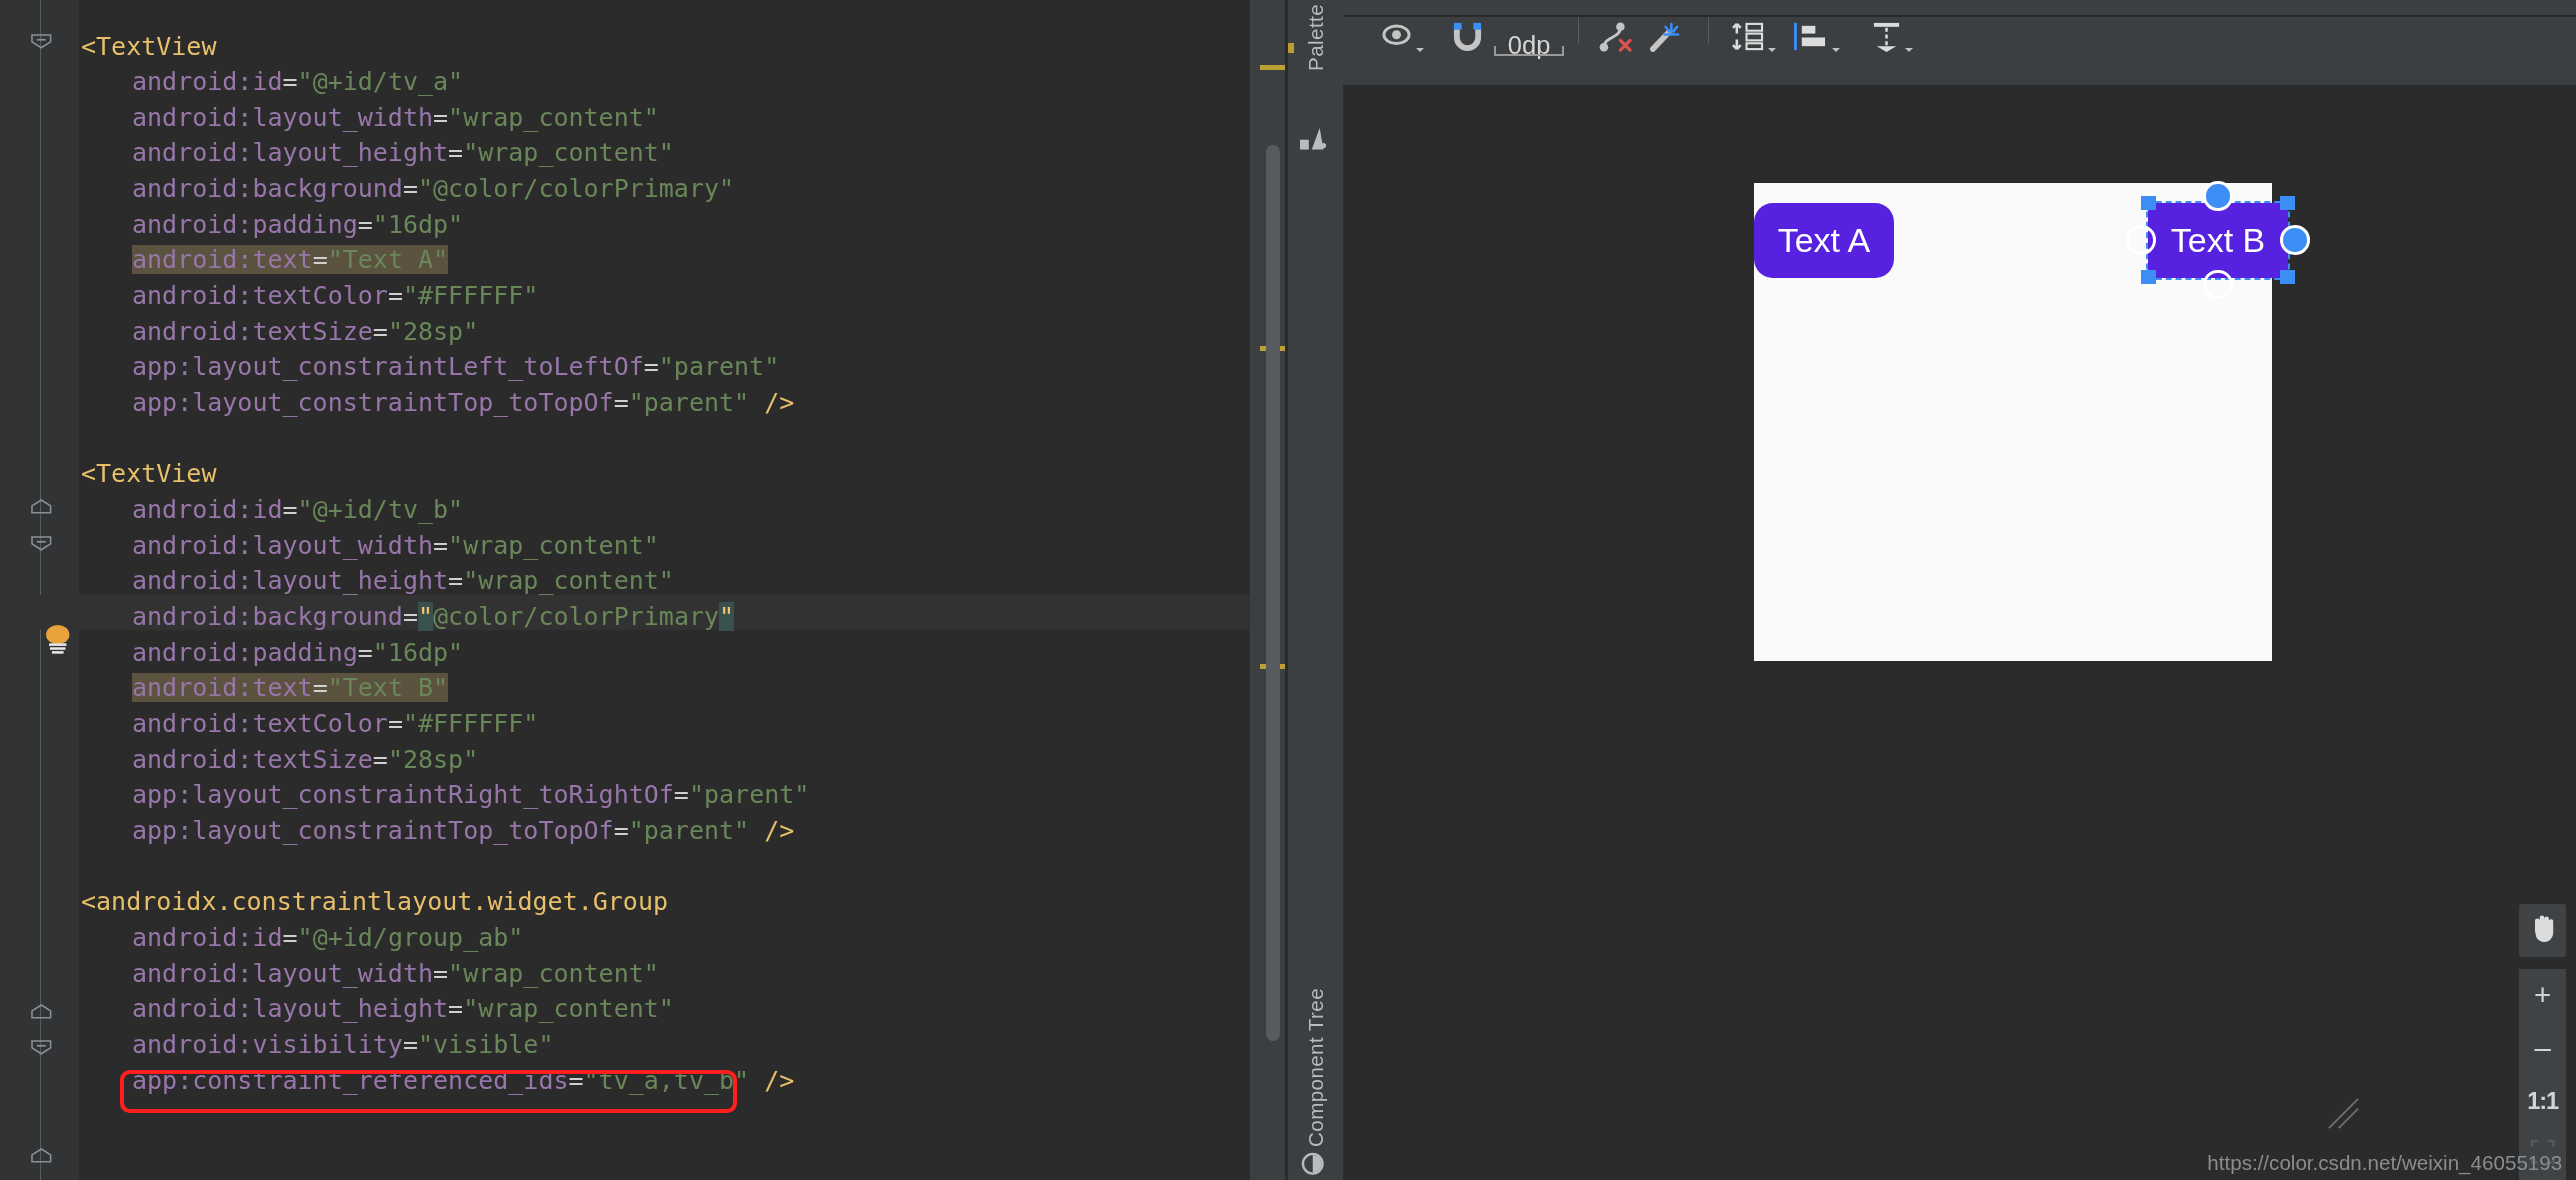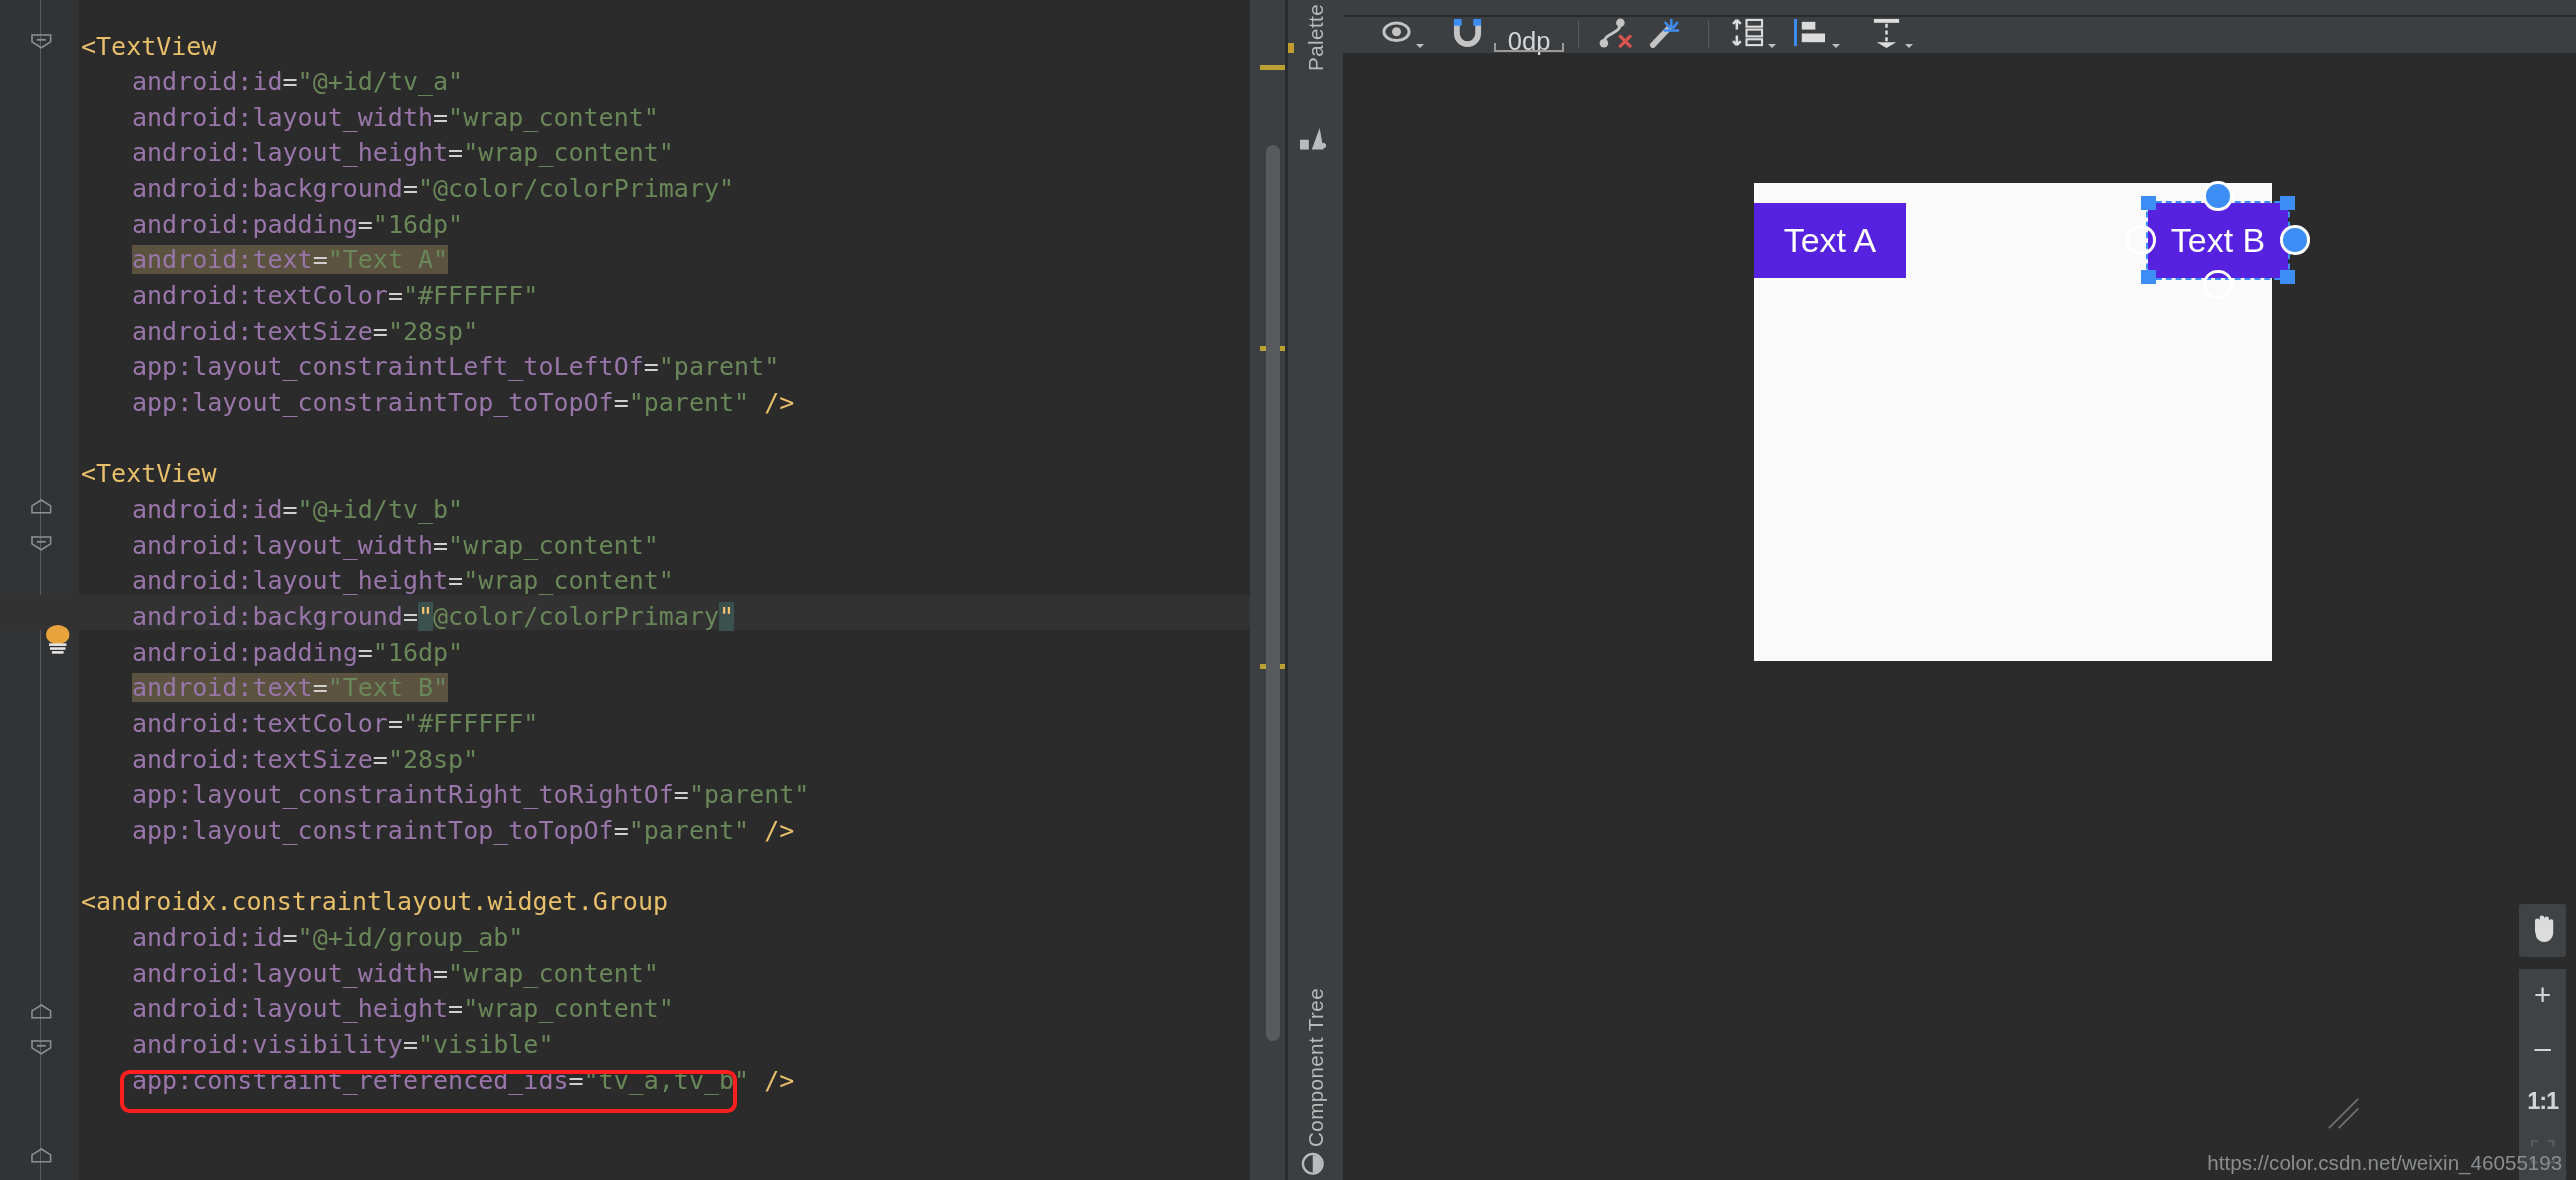--- a/index.html
+++ b/index.html
@@ -117,23 +117,23 @@
   #design {
     position:absolute; left:1343px; top:0; right:0; height:1181px;
     background:#2b2b2b;
   }
   #design-toolbar-top {
     position:absolute; left:0; top:0; width:1233px; height:15.7px;
     background:#3c3f41;
     border-bottom:1px solid #282828;
   }
   #design-toolbar {
-    position:absolute; left:0; top:16.7px; width:1233px; height:36px;
+    position:absolute; left:0; top:16.7px; width:1233px; height:68px;
     background:#3c3f41;
-    display:flex; align-items:center;
+    display:flex; 
     padding-left:31px;
   }
   .tb-item {
     display:flex; align-items:center; justify-content:center;
     height:43px; padding:0 5.9px; margin-right:3.9px;
     color:#c4c4c4;
   }
   .tb-sep {
     width:1px; height:27.5px; background:#5a5d5f; margin:0 13.8px;
   }
@@ -160,21 +160,21 @@
     background:#fafafa;
   }
   .widget {
     position:absolute;
     background:#5622e0;
     color:#ffffff;
     font-family:"Liberation Sans", sans-serif;
     display:flex; align-items:center; justify-content:center;
     font-size:34px;
   }
-  #tv-a { left:0; top:19.6px; width:152px; height:75px; }
+  #tv-a { left:0; top:19.6px; width:140px; height:75px;border-radius:19px; }
   #tv-b {
     left:394px; top:19.6px; width:140px; height:75px;
     outline:2px dashed #3c8ef5;
   }
   .handle {
     position:absolute; width:14.7px; height:14.7px;
     background:#3c8ef5;
   }
   .anchor {
     position:absolute; width:29.5px; height:29.5px;

